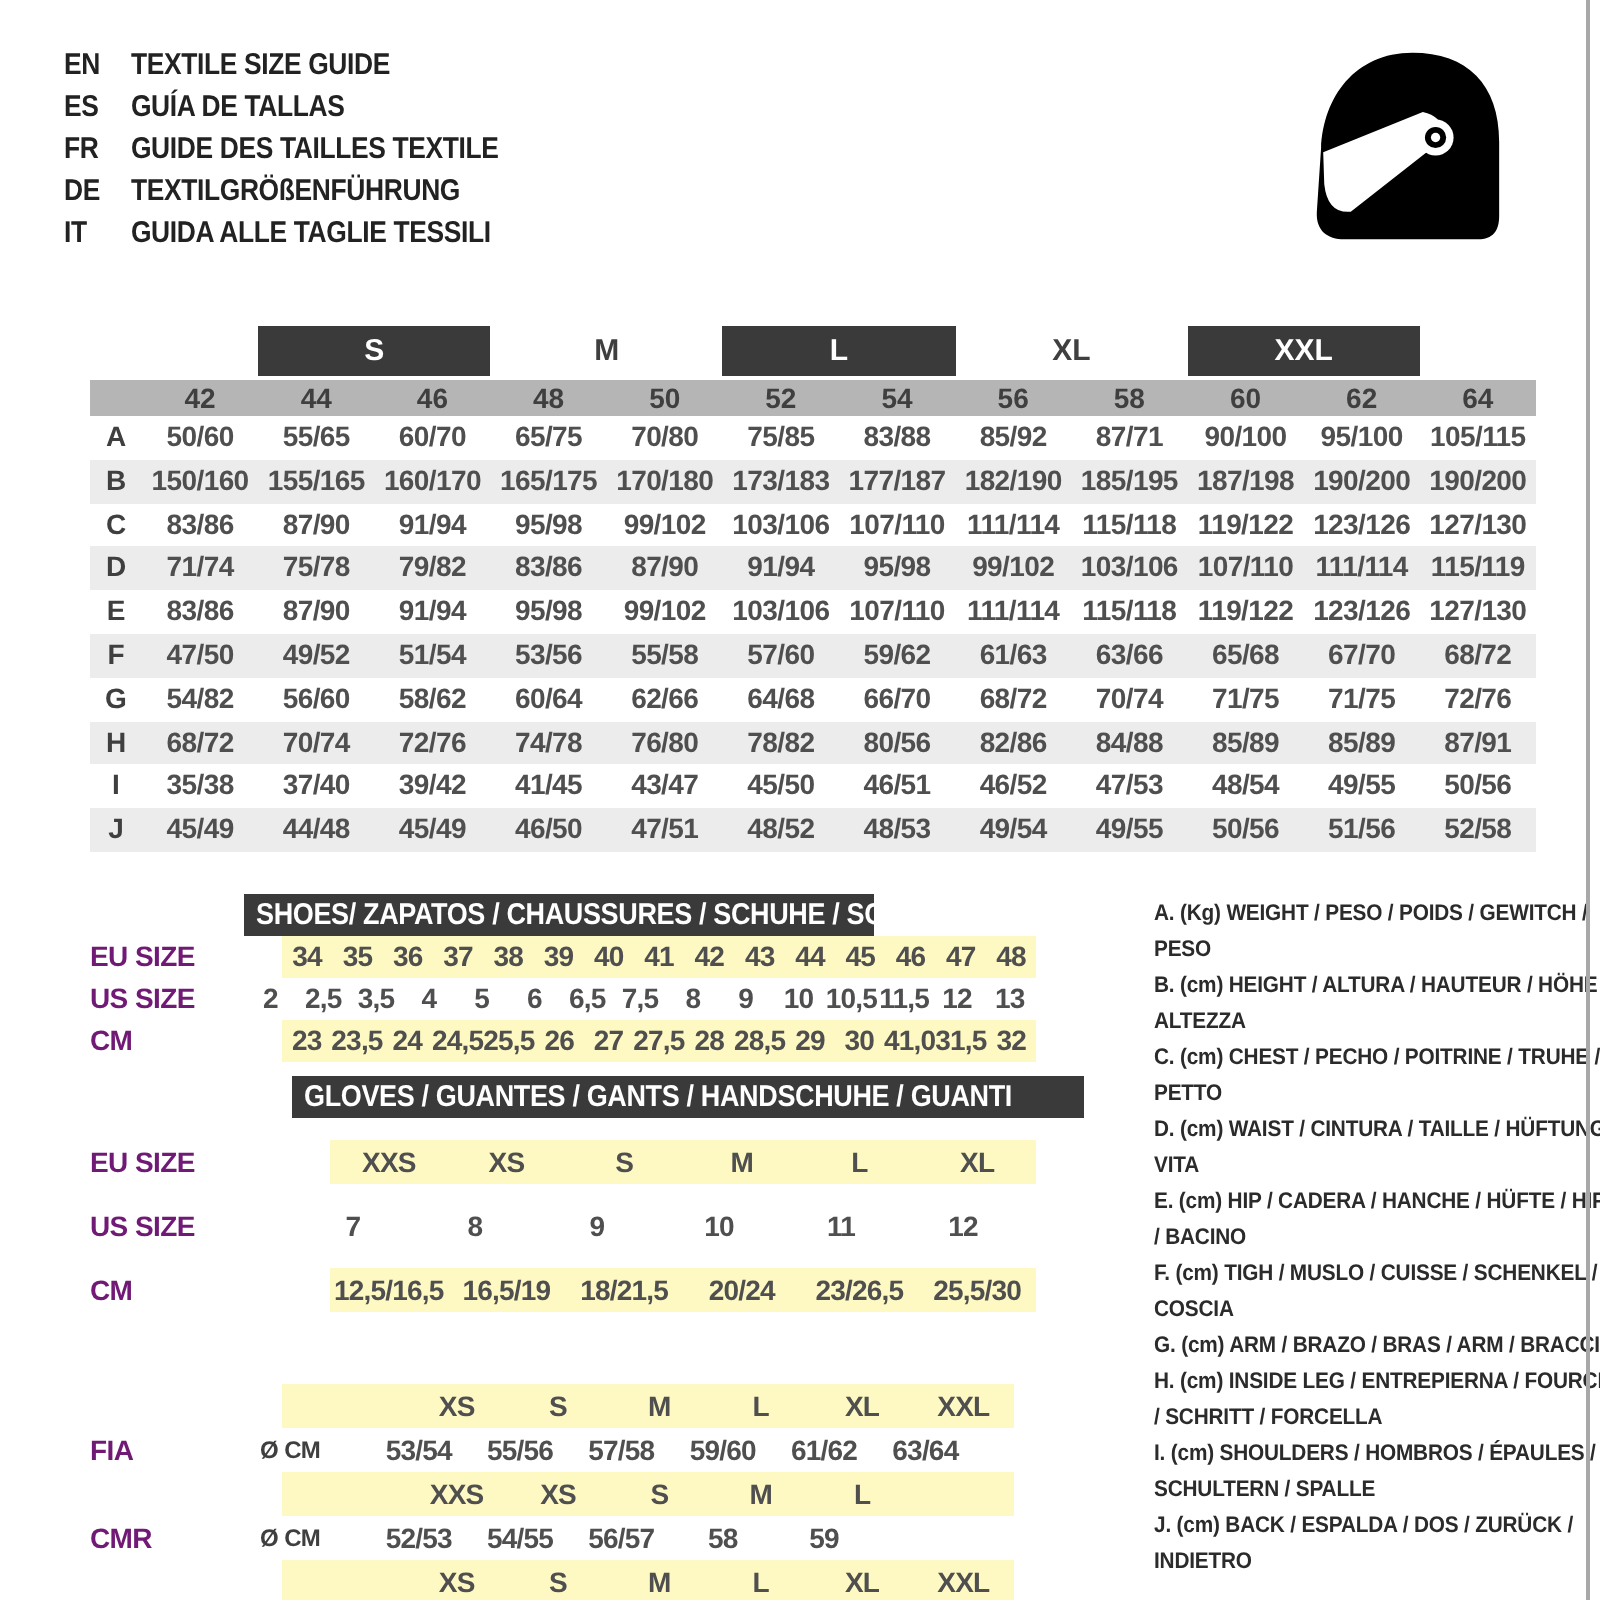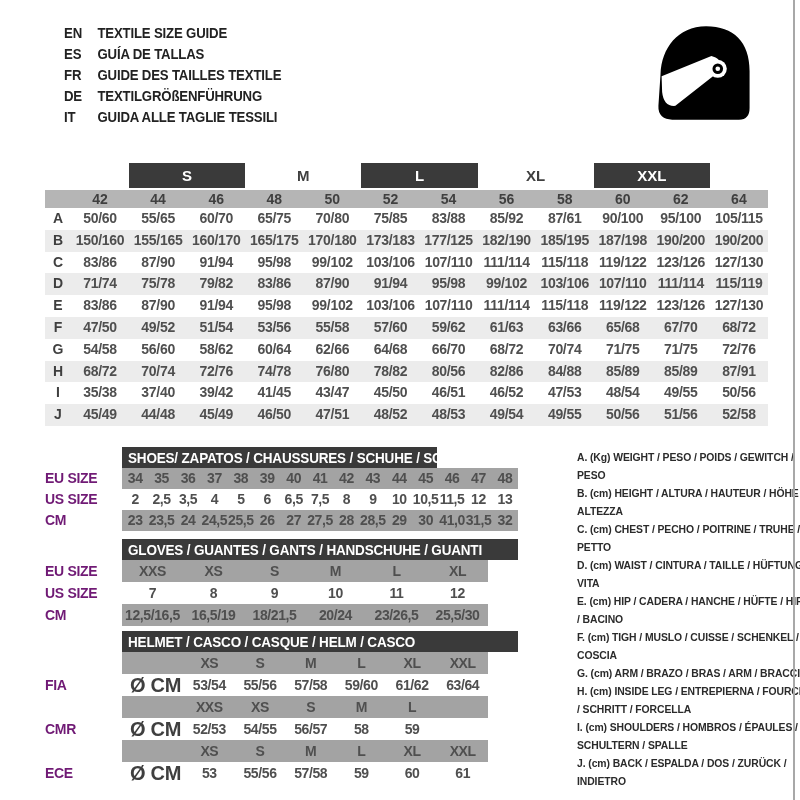--- a/index.html
+++ b/index.html
@@ -1,21 +1,21 @@
 <!DOCTYPE html>
 <html><head>
 <meta charset="utf-8">
 <style>
   html,body{margin:0;padding:0;background:#fff;}
   .page{position:relative;width:800px;height:800px;background:#fff;overflow:hidden;
         font-family:"Liberation Sans", sans-serif;font-weight:bold;color:#4a4a4a;}
   .page::after{content:"";position:absolute;right:5px;top:0;bottom:0;width:2px;background:#a8a8a8;}
 
   
-  .langs{position:absolute;left:64px;top:22px;}
+  .langs{position:absolute;left:32px;top:22px;}
   .lang-row{display:flex;height:21px;line-height:21px;font-size:15px;color:#222;
             transform:scaleX(.88);transform-origin:0 50%;white-space:nowrap;letter-spacing:-.2px;}
   .lang-code{width:38px;}
 
   
   .helm-ico{position:absolute;left:650px;top:20px;width:108px;height:106px;}
 
   
   .main-table{position:absolute;left:45px;top:163px;width:723px;}
   .mt-row{display:flex;width:100%;}
@@ -24,39 +24,39 @@
   .mt-grp{width:116.2px;flex:none;text-align:center;font-size:15px;color:#3f3f3f;}
   .mt-group{height:25px;line-height:25px;margin-bottom:2px;}
   .mt-grp.black{background:#3a3a3a;color:#fff;}
   .mt-sizes{height:18px;line-height:18px;background:#b5b5b5;font-size:14px;color:#3f3f3f;}
   .mt-data{height:21.8px;line-height:21.8px;font-size:14px;letter-spacing:-.3px;color:#4f4f4f;}
   .mt-data.striped{background:#ececec;}
   .mt-data .mt-letter{color:#3f3f3f;letter-spacing:0;}
 
   
   .bottom-left{position:absolute;left:45px;top:447px;width:473px;}
-  .bt-row{display:flex;width:473px;align-items:flex-end;}
+  .bt-row{display:flex;width:473px;align-items:flex-start;}
   .bt-label{width:77px;flex:none;font-size:14px;color:#701a75;white-space:nowrap;letter-spacing:-.3px;}
   .bt-bar{background:#3a3a3a;color:#fff;font-size:15px;height:21px;line-height:21px;padding-left:6px;box-sizing:border-box;}
   .bar-shoes{width:315px;}
   .bar-full{width:396px;}
   .condensed{display:inline-block;transform:scaleX(.9);transform-origin:0 50%;white-space:nowrap;letter-spacing:-.2px;}
   .bt-band{display:flex;}
-  .bt-band.striped{background:#a3a3a3;}
+  .bt-band.striped{background:#fef9c3;margin-left:19px;}
   .bt-cell{flex:1;text-align:center;white-space:nowrap;font-size:14px;letter-spacing:-.4px;color:#4f4f4f;}
   .shoes-row{height:21px;line-height:21px;}
   .shoes-band{width:396px;}
-  .gloves-row{height:22px;line-height:22px;}
+  .gloves-row{height:32px;line-height:22px;gap:24px;}
   .gloves-band{width:366px;}
   .tbl-gap-sm{height:7px;}
   .tbl-gap-xs{height:4px;}
   .hm-row{height:22px;line-height:22px;}
   .hm-band{width:366px;}
   .hm-first{width:62px;flex:none;text-align:left;padding-left:8px;box-sizing:border-box;white-space:nowrap;
-            font-size:20px;color:#3f3f3f;letter-spacing:-.3px;}
+            font-size:12px;color:#3f3f3f;letter-spacing:-.3px;}
 
   
   .legend{position:absolute;left:537px;top:448px;width:238px;margin-left:40px;}
   .legend-entry{font-size:11.3px;line-height:18px;color:#2b2b2b;letter-spacing:-.1px;
                 transform:scaleX(.92);transform-origin:0 0;width:258px;}
 </style>
 </head>
 <body>
 
 <div class="page">
@@ -121,34 +121,34 @@
       <div class="mt-row mt-data">
         <span class="mt-letter">A</span>
         <span class="mt-col">50/60</span>
         <span class="mt-col">55/65</span>
         <span class="mt-col">60/70</span>
         <span class="mt-col">65/75</span>
         <span class="mt-col">70/80</span>
         <span class="mt-col">75/85</span>
         <span class="mt-col">83/88</span>
         <span class="mt-col">85/92</span>
-        <span class="mt-col">87/61</span>
+        <span class="mt-col">87/71</span>
         <span class="mt-col">90/100</span>
         <span class="mt-col">95/100</span>
         <span class="mt-col">105/115</span>
       </div>
       <div class="mt-row mt-data striped">
         <span class="mt-letter">B</span>
         <span class="mt-col">150/160</span>
         <span class="mt-col">155/165</span>
         <span class="mt-col">160/170</span>
         <span class="mt-col">165/175</span>
         <span class="mt-col">170/180</span>
         <span class="mt-col">173/183</span>
-        <span class="mt-col">177/125</span>
+        <span class="mt-col">177/187</span>
         <span class="mt-col">182/190</span>
         <span class="mt-col">185/195</span>
         <span class="mt-col">187/198</span>
         <span class="mt-col">190/200</span>
         <span class="mt-col">190/200</span>
       </div>
       <div class="mt-row mt-data">
         <span class="mt-letter">C</span>
         <span class="mt-col">83/86</span>
         <span class="mt-col">87/90</span>
@@ -203,21 +203,21 @@
         <span class="mt-col">57/60</span>
         <span class="mt-col">59/62</span>
         <span class="mt-col">61/63</span>
         <span class="mt-col">63/66</span>
         <span class="mt-col">65/68</span>
         <span class="mt-col">67/70</span>
         <span class="mt-col">68/72</span>
       </div>
       <div class="mt-row mt-data">
         <span class="mt-letter">G</span>
-        <span class="mt-col">54/58</span>
+        <span class="mt-col">54/82</span>
         <span class="mt-col">56/60</span>
         <span class="mt-col">58/62</span>
         <span class="mt-col">60/64</span>
         <span class="mt-col">62/66</span>
         <span class="mt-col">64/68</span>
         <span class="mt-col">66/70</span>
         <span class="mt-col">68/72</span>
         <span class="mt-col">70/74</span>
         <span class="mt-col">71/75</span>
         <span class="mt-col">71/75</span>
@@ -374,21 +374,20 @@
             <span class="bt-cell">20/24</span>
             <span class="bt-cell">23/26,5</span>
             <span class="bt-cell">25,5/30</span>
           </div>
         </div>
       </div>
     <div class="tbl-gap-xs"></div>
     <div id="helmet-table">
         <div class="bt-row hm-row">
           <span class="bt-label"></span>
-          <div class="bt-bar bar-full"><span class="condensed">HELMET / CASCO / CASQUE / HELM / CASCO</span></div>
         </div>
         <div class="bt-row hm-row">
           <span class="bt-label"></span>
           <div class="bt-band hm-band striped">
             <span class="hm-first"></span>
             <span class="bt-cell">XS</span>
             <span class="bt-cell">S</span>
             <span class="bt-cell">M</span>
             <span class="bt-cell">L</span>
             <span class="bt-cell">XL</span>

